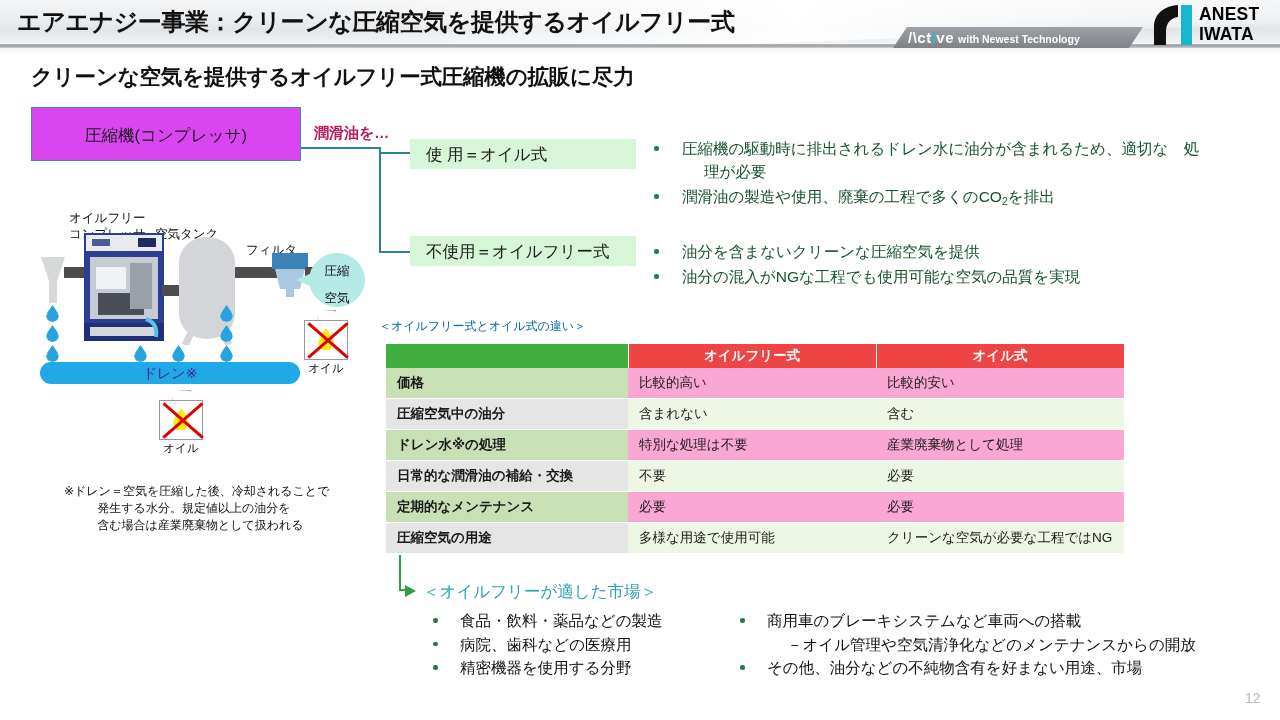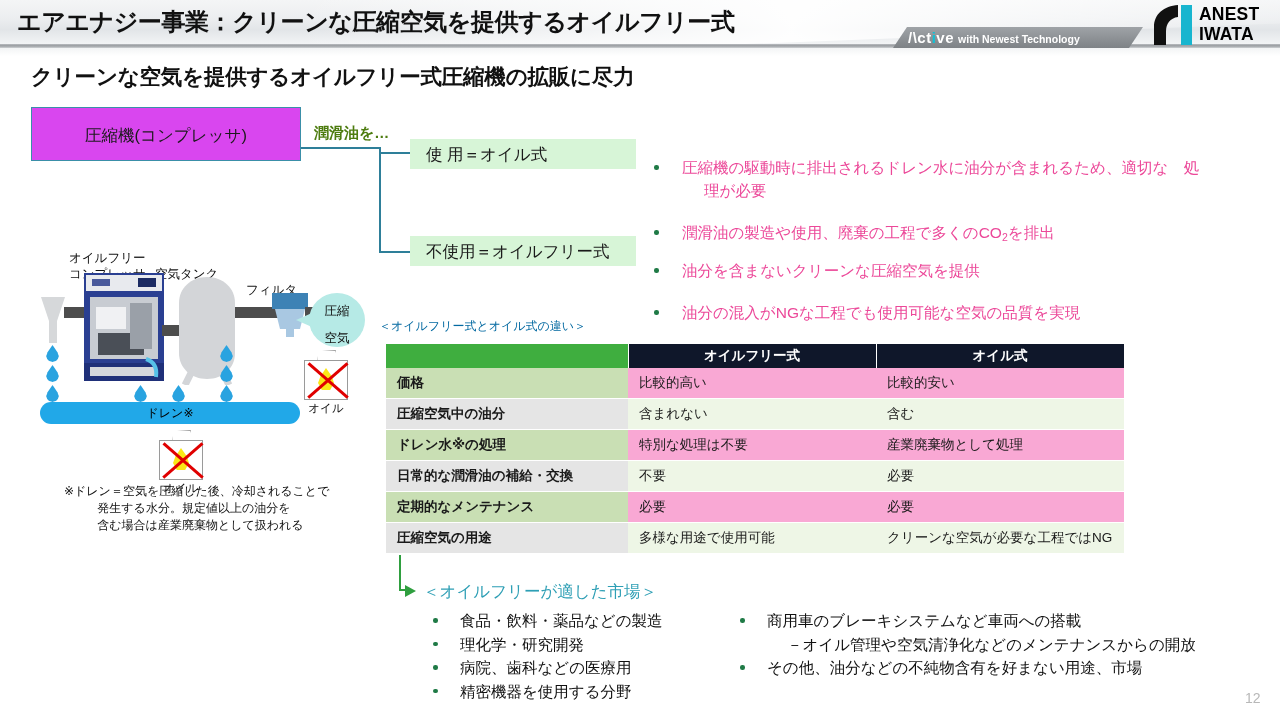--- a/index.html
+++ b/index.html
@@ -57,53 +57,53 @@
 
   
   .comp-box{
     position:absolute;left:31px;top:107px;width:270px;height:54px;
     border:1.6px solid #3a8fa8;background:#d946ef;box-sizing:border-box;
   }
   .comp-box span{
     display:block;text-align:center;line-height:54px;font-size:16.5px;color:#1a1a1a;
   }
   .lub-label{
-    position:absolute;left:314px;top:124px;font-size:15px;font-weight:bold;color:#4d7c0f;white-space:nowrap;
+    position:absolute;left:314px;top:124px;font-size:15px;font-weight:bold;color:#be185d;white-space:nowrap;
   }
 
   
   .cn{position:absolute;background:#2e7f99;}
 
   
   .gbox{
     position:absolute;background:#d7f5d7;box-sizing:border-box;
     font-size:16.5px;color:#1a1a1a;padding-left:16px;
   }
   #gbox-oil{left:410px;top:139px;width:226px;height:30px;line-height:30px;}
   #gbox-free{left:410px;top:236px;width:226px;height:30px;line-height:30px;}
 
   
   .blk{position:absolute;}
-  .bitem{position:relative;padding-left:38px;font-size:15.5px;color:#ec4899;line-height:23px;margin-bottom:2px;margin-top:19px;}
+  .bitem{position:relative;padding-left:38px;font-size:15.5px;color:#14532d;line-height:23px;margin-bottom:2px;}
   .bitem::before{
     content:"";position:absolute;left:10px;top:9px;width:4.5px;height:4.5px;border-radius:50%;
     background:#1f7a46;
   }
   .bitem .ind{display:block;padding-left:22px;}
   sub{font-size:10.5px;vertical-align:baseline;position:relative;top:3px;}
 
   
-  .illus{position:absolute;left:24px;top:205px;width:350px;height:210px;margin-top:40px;}
+  .illus{position:absolute;left:24px;top:205px;width:350px;height:210px;}
   .ill-txt{position:absolute;font-size:12.5px;color:#111;white-space:nowrap;line-height:15px;}
   .pipe{position:absolute;background:#4d4d4d;}
   .drop{position:absolute;width:13px;height:17px;background:#29a3e0;
     border-radius:50% 50% 50% 50%/62% 62% 38% 38%;
     clip-path:polygon(50% 0,88% 42%,100% 68%,86% 94%,50% 100%,14% 94%,0 68%,12% 42%);}
   .drain-bar{position:absolute;left:16px;top:157px;width:260px;height:22px;background:#21a8e8;border-radius:11px;}
-  .drain-bar span{display:block;text-align:center;line-height:22px;color:#000000;font-size:12px;}
+  .drain-bar span{display:block;text-align:center;line-height:22px;color:#4c1d95;font-size:14px;}
   .bubble{position:absolute;left:285px;top:48px;width:56px;height:54px;background:#b6eae6;border-radius:50%;}
   .bubble span{display:block;text-align:center;font-size:12.5px;color:#111;line-height:17px;padding-top:10px;}
   .bub-tail{position:absolute;left:272px;top:68px;width:0;height:0;
     border-top:7px solid transparent;border-bottom:7px solid transparent;border-right:16px solid #b6eae6;}
   .nooil{position:absolute;width:46px;height:46px;}
   .nooil .sq{position:absolute;left:0;top:5px;width:44px;height:40px;border:1.3px solid #9a9a9a;background:#fff;box-sizing:border-box;}
   .nooil .flag{position:absolute;left:13px;top:-5px;width:17px;height:13px;background:#fff;
      border:1.3px solid #9a9a9a;clip-path:polygon(0 100%,8% 8%,100% 0,74% 100%);}
   .nooil .flame{position:absolute;left:14px;top:13px;width:16px;height:22px;background:#fbe817;
      clip-path:polygon(50% 0,86% 38%,100% 68%,76% 100%,24% 100%,0 68%,16% 38%);}
@@ -115,21 +115,21 @@
   .machine{position:absolute;left:60px;top:28px;width:80px;height:108px;}
   .tank{position:absolute;left:155px;top:32px;width:56px;height:108px;}
   .filter{position:absolute;left:248px;top:48px;width:36px;height:44px;}
 
   .footnote{position:absolute;left:64px;top:483px;font-size:12px;color:#111;line-height:17px;white-space:pre;}
 
   
   .tbl-cap{position:absolute;left:379px;top:318px;font-size:12px;color:#0369a1;}
   table.cmp{position:absolute;left:386px;top:344px;border-collapse:collapse;width:738px;
     font-size:13.5px;color:#1a1a1a;table-layout:fixed;}
-  table.cmp th{background:#0f172a;color:#fff;font-size:13.5px;font-weight:bold;height:22px;
+  table.cmp th{background:#ef4444;color:#fff;font-size:13.5px;font-weight:bold;height:22px;
     text-align:center;border-right:1.5px solid #fff;}
   table.cmp th.blank{background:#3fae3f;}
   table.cmp td{height:30px;padding:0 0 0 11px;vertical-align:middle;border-bottom:1.6px solid #ffffff;}
   table.cmp td.hd{font-weight:bold;}
   tr.odd td.hd{background:#c9dfb4;}
   tr.even td.hd{background:#e5e5e5;}
   tr.odd td.dt{background:#f9a8d4;}
   tr.even td.dt{background:#eef6e6;}
 
   
@@ -344,21 +344,20 @@
     </tbody>
   </table>
 
   <div class="ga" style="left:399px;top:555px;width:2px;height:36px;"></div>
   <div class="ga" style="left:399px;top:589px;width:10px;height:2px;"></div>
   <div class="mk-arrow"></div>
   <div class="mk-head">＜オイルフリーが適した市場＞</div>
 
   <div class="mk-col" style="left:424px;top:609px;width:300px;">
     <div class="mitem">食品・飲料・薬品などの製造</div>
-    <div class="mitem">理化学・研究開発</div>
     <div class="mitem">病院、歯科などの医療用</div>
     <div class="mitem">精密機器を使用する分野</div>
   </div>
 
   <div class="mk-col" style="left:731px;top:609px;width:540px;">
     <div class="mitem">
       <span>商用車のブレーキシステムなど車両への搭載</span>
       <span class="sub2">－オイル管理や空気清浄化などのメンテナンスからの開放</span>
     </div>
     <div class="mitem">その他、油分などの不純物含有を好まない用途、市場</div>

